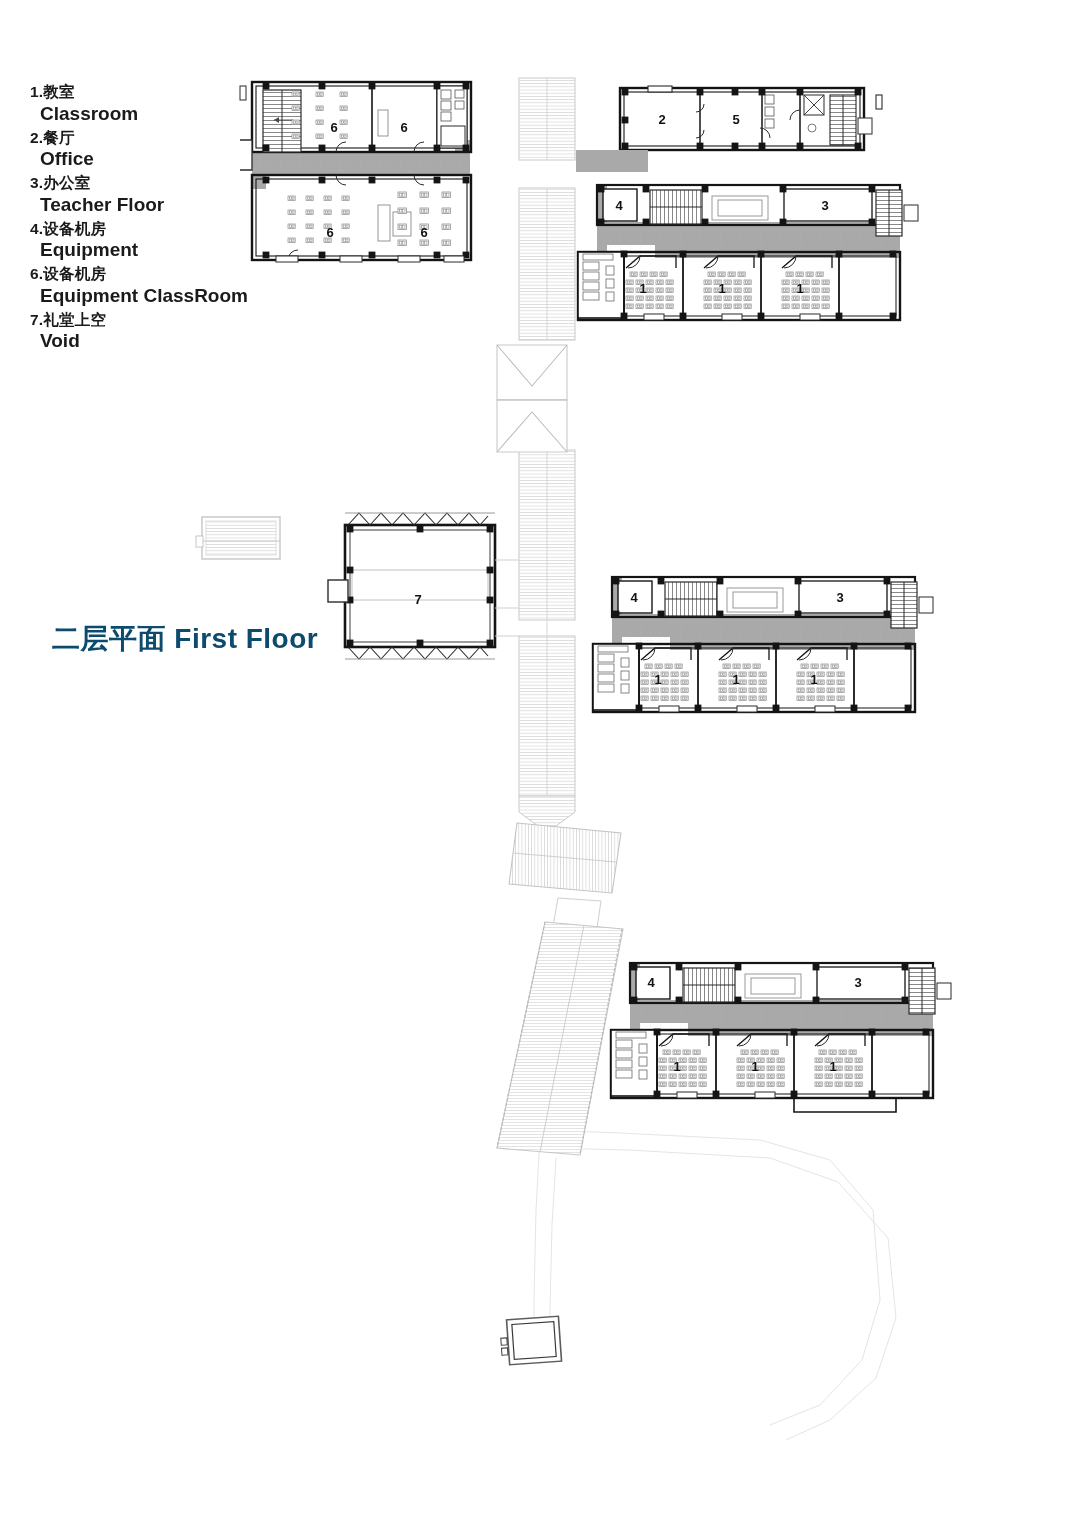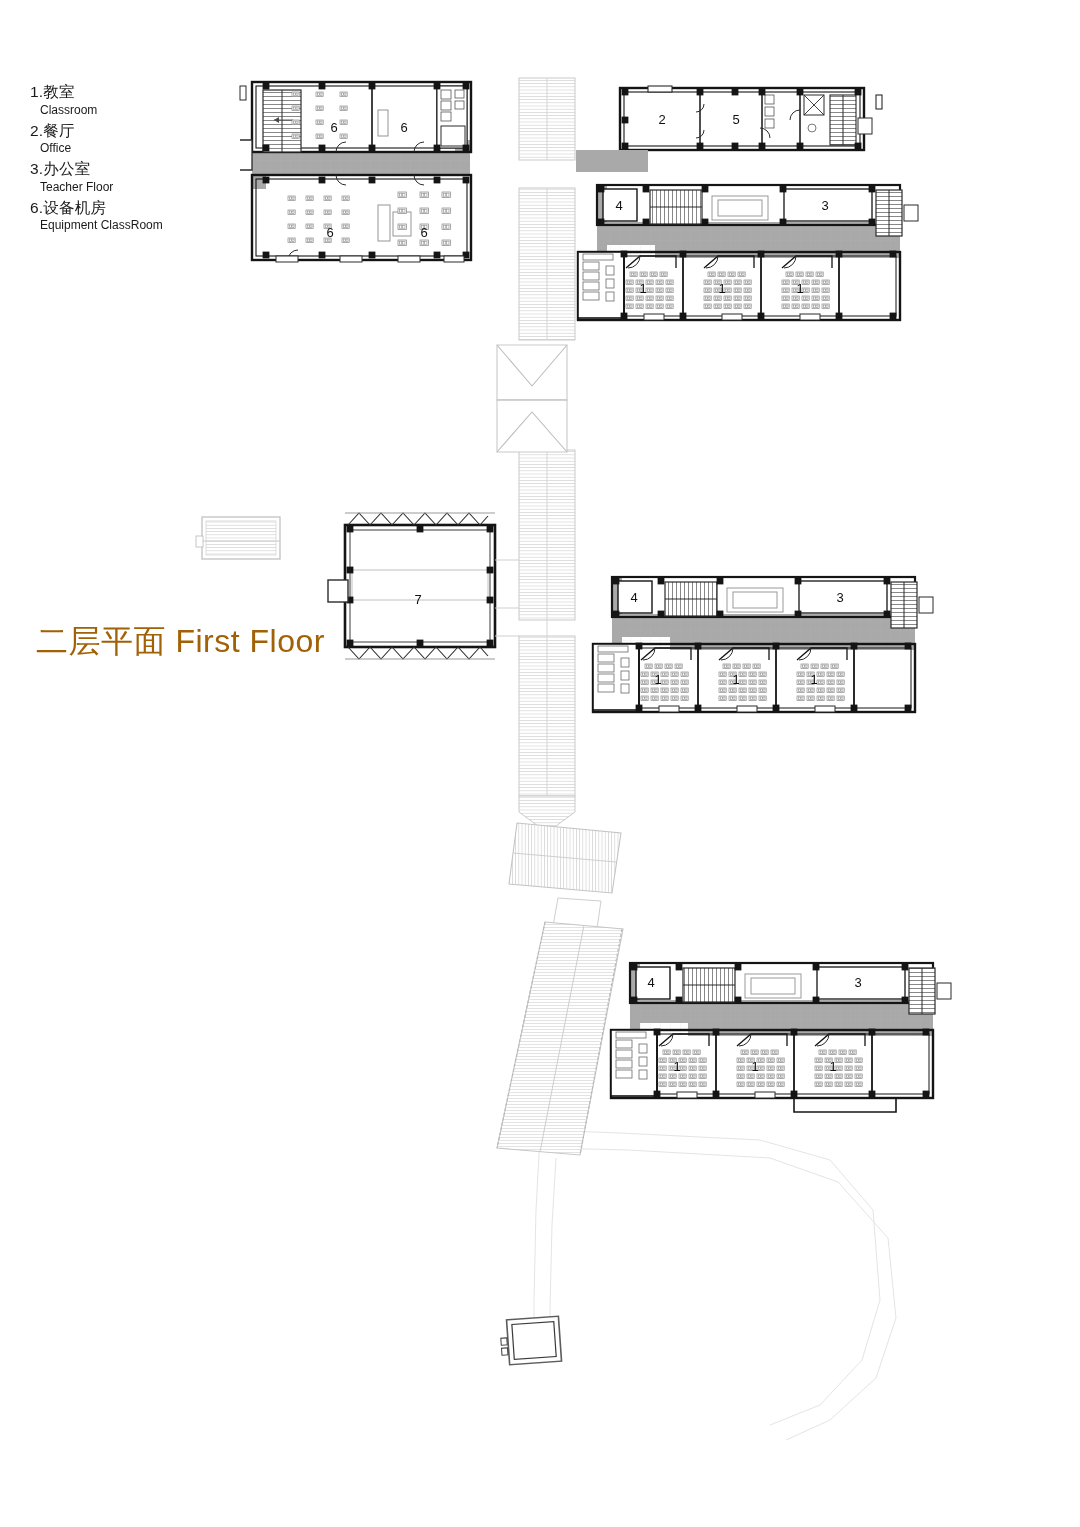--- a/index.html
+++ b/index.html
@@ -2,36 +2,36 @@
 <html><head>
 <meta charset="utf-8">
 <title>二层平面 First Floor</title>
 <style>
   html,body{margin:0;padding:0;background:#ffffff;}
   body{
     width:1080px;height:1527px;position:relative;overflow:hidden;
     font-family:"Liberation Sans","DejaVu Sans",sans-serif;
     color:#1a1a1a;
   }
-  #stage{position:absolute;left:0;top:0;width:992px;height:1527px;}
+  #stage{position:absolute;left:0;top:0;width:992px;height:1527px;font-weight:bold;}
   svg#plan{position:absolute;left:0;top:0;width:1080px;height:1527px;display:block;}
 
   
   #legend{
     position:absolute;left:30px;top:84px;width:210px;
     font-size:15.5px;line-height:1.0;
   }
   .leg-row{margin-bottom:2px;}
   .leg-cn{font-size:15.5px;letter-spacing:.2px;white-space:nowrap;}
-  .leg-en{font-size:12px;padding-left:10px;margin-top:4px;margin-bottom:7px;white-space:nowrap;}
+  .leg-en{font-size:19px;padding-left:10px;margin-top:4px;margin-bottom:7px;white-space:nowrap;}
 
   
   #title{
-    position:absolute;left:36px;top:620px;
-    font-size:32px;letter-spacing:.5px;white-space:nowrap;color:#a16207;
+    position:absolute;left:52px;top:620px;
+    font-size:28px;letter-spacing:.5px;white-space:nowrap;color:#0c4a6e;
   }
   #title .t-en{font-family:"Liberation Sans",sans-serif;}
 
   
   .rn{font-family:"Liberation Sans",sans-serif;fill:#111;font-size:13px;text-anchor:middle;}
 </style>
 </head>
 <body>
 
 <div id="stage">
@@ -43,22 +43,30 @@
     </div>
     <div class="leg-row">
       <div class="leg-cn"><span>2.</span><span>餐厅</span></div>
       <div class="leg-en">Office</div>
     </div>
     <div class="leg-row">
       <div class="leg-cn"><span>3.</span><span>办公室</span></div>
       <div class="leg-en">Teacher Floor</div>
     </div>
     <div class="leg-row">
+      <div class="leg-cn"><span>4.</span><span>设备机房</span></div>
+      <div class="leg-en">Equipment</div>
+    </div>
+    <div class="leg-row">
       <div class="leg-cn"><span>6.</span><span>设备机房</span></div>
       <div class="leg-en">Equipment ClassRoom</div>
+    </div>
+    <div class="leg-row">
+      <div class="leg-cn"><span>7.</span><span>礼堂上空</span></div>
+      <div class="leg-en">Void</div>
     </div>
   </div>
 
   <div id="title"><span>二层平面</span><span class="t-en">&nbsp;</span><span class="t-en">First Floor</span></div>
 
   <svg id="plan" viewBox="0 0 1080 1527">
     <defs>
 
       <pattern id="rampH" width="6" height="3.2" patternUnits="userSpaceOnUse">
         <rect width="6" height="3.2" fill="#ffffff"></rect>

